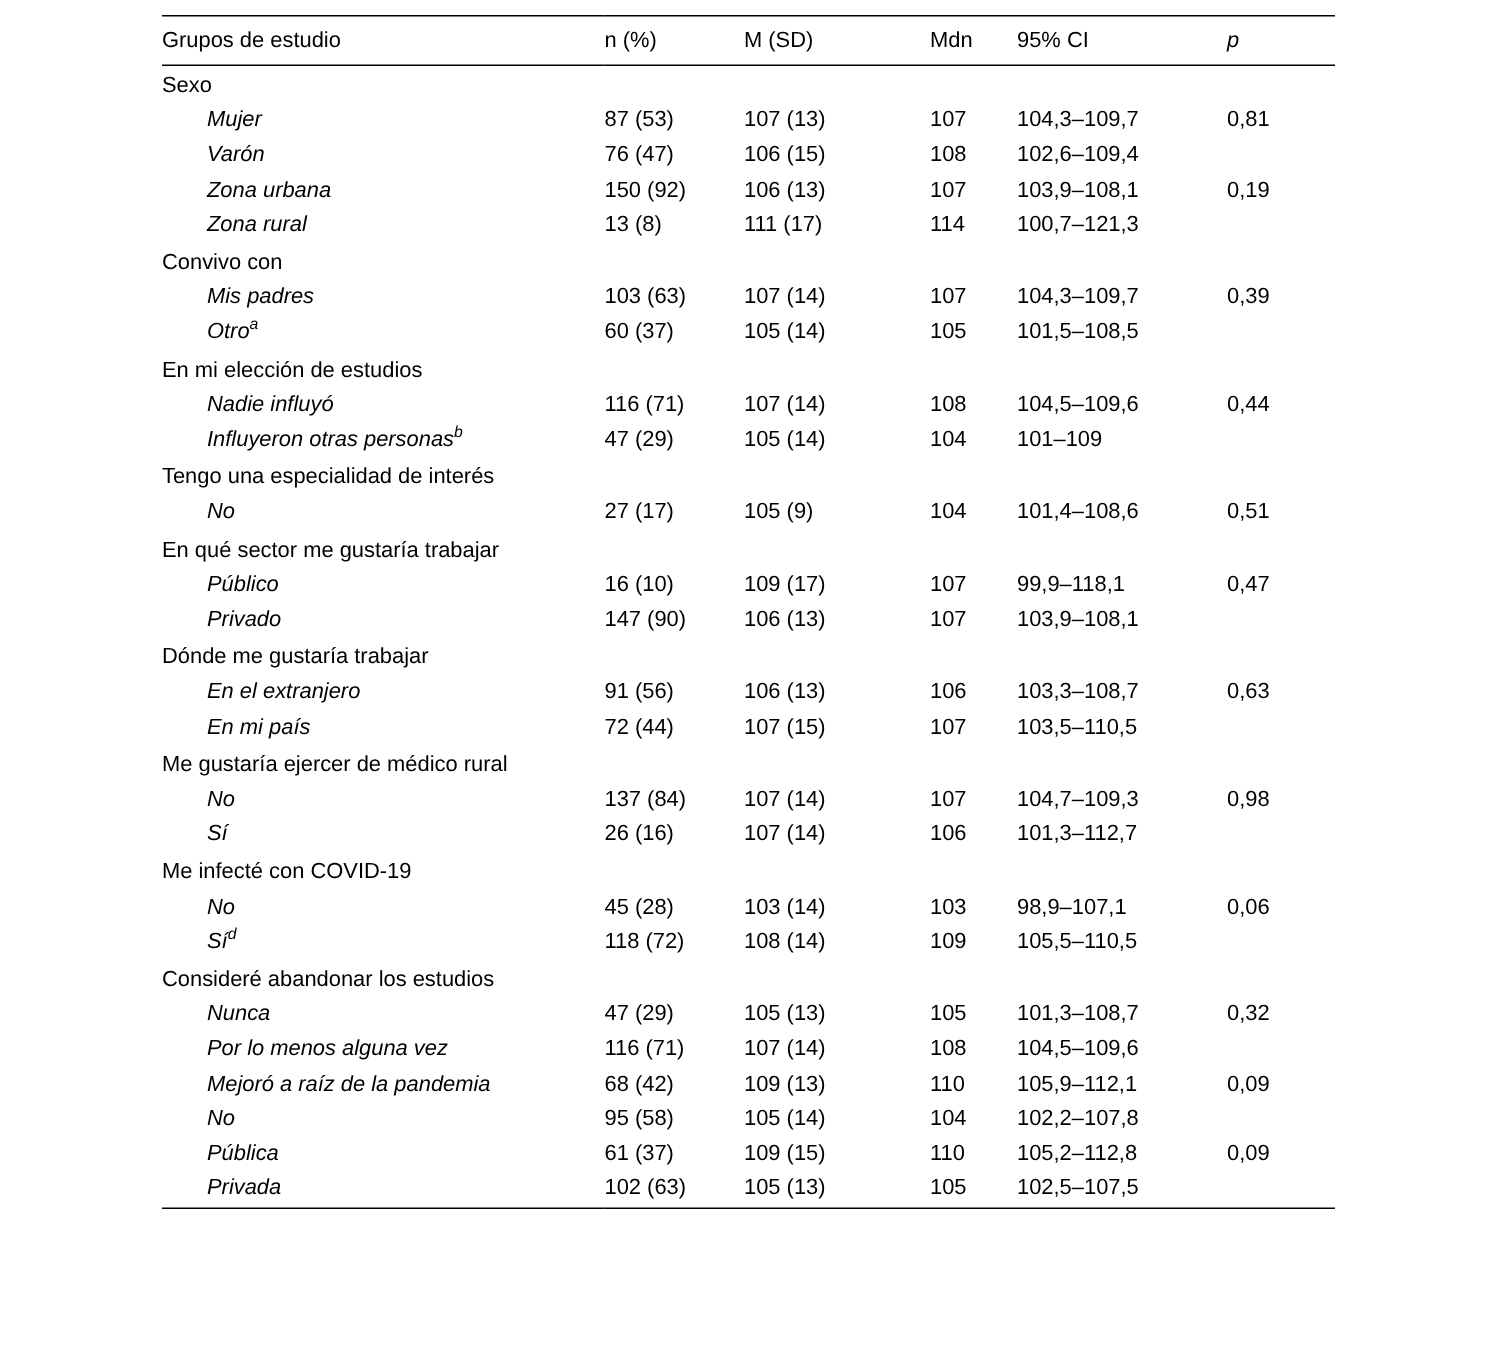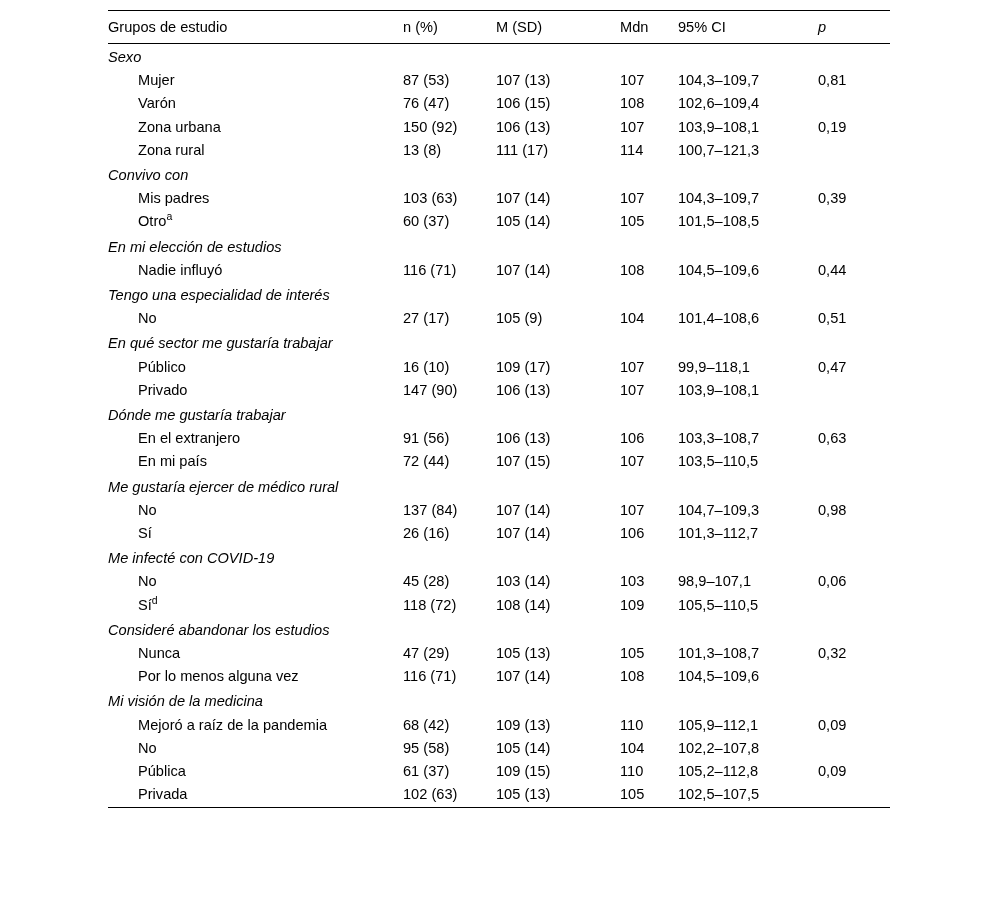--- a/index.html
+++ b/index.html
@@ -49,32 +49,32 @@
     line-height: 32px;
     font-size: 14.6px;
   }
   thead tr.head-row th {
     border-top: 1.6px solid #000;
     border-bottom: 1.1px solid #000;
   }
   th.italic-p { font-style: italic; }
 
   tbody tr.cat td {
-    font-style: italic;
     height: 23.2px;
     line-height: 23.2px;
     padding-top: 2px;
     margin-left: 32px;
   }
   tbody tr.data td {
     height: 23.2px;
     line-height: 23.2px;
   }
   tbody tr.data td.label {
     padding-left: 30px;
+    font-style: italic;
   }
   tbody tr.last-row td {
     border-bottom: 1.6px solid #000;
   }
   sup {
     font-size: 0.72em;
     vertical-align: super;
     line-height: 0;
   }
 </style>
@@ -160,20 +160,28 @@
           <td colspan="6">En mi elección de estudios</td>
         </tr>
         <tr class="data">
           <td class="label"><span>Nadie influyó</span></td>
           <td>116 (71)</td>
           <td>107 (14)</td>
           <td>108</td>
           <td>104,5–109,6</td>
           <td>0,44</td>
         </tr>
+        <tr class="data">
+          <td class="label"><span>Influyeron otras personas</span><sup>b</sup></td>
+          <td>47 (29)</td>
+          <td>105 (14)</td>
+          <td>104</td>
+          <td>101–109</td>
+          <td></td>
+        </tr>
         <tr class="cat">
           <td colspan="6">Tengo una especialidad de interés</td>
         </tr>
         <tr class="data">
           <td class="label"><span>No</span></td>
           <td>27 (17)</td>
           <td>105 (9)</td>
           <td>104</td>
           <td>101,4–108,6</td>
           <td>0,51</td>
@@ -266,23 +274,20 @@
           <td>0,32</td>
         </tr>
         <tr class="data">
           <td class="label"><span>Por lo menos alguna vez</span></td>
           <td>116 (71)</td>
           <td>107 (14)</td>
           <td>108</td>
           <td>104,5–109,6</td>
           <td></td>
         </tr>
-        <tr class="cat">
-          <td colspan="6">Mi visión de la medicina</td>
-        </tr>
         <tr class="data">
           <td class="label"><span>Mejoró a raíz de la pandemia</span></td>
           <td>68 (42)</td>
           <td>109 (13)</td>
           <td>110</td>
           <td>105,9–112,1</td>
           <td>0,09</td>
         </tr>
         <tr class="data">
           <td class="label"><span>No</span></td>

